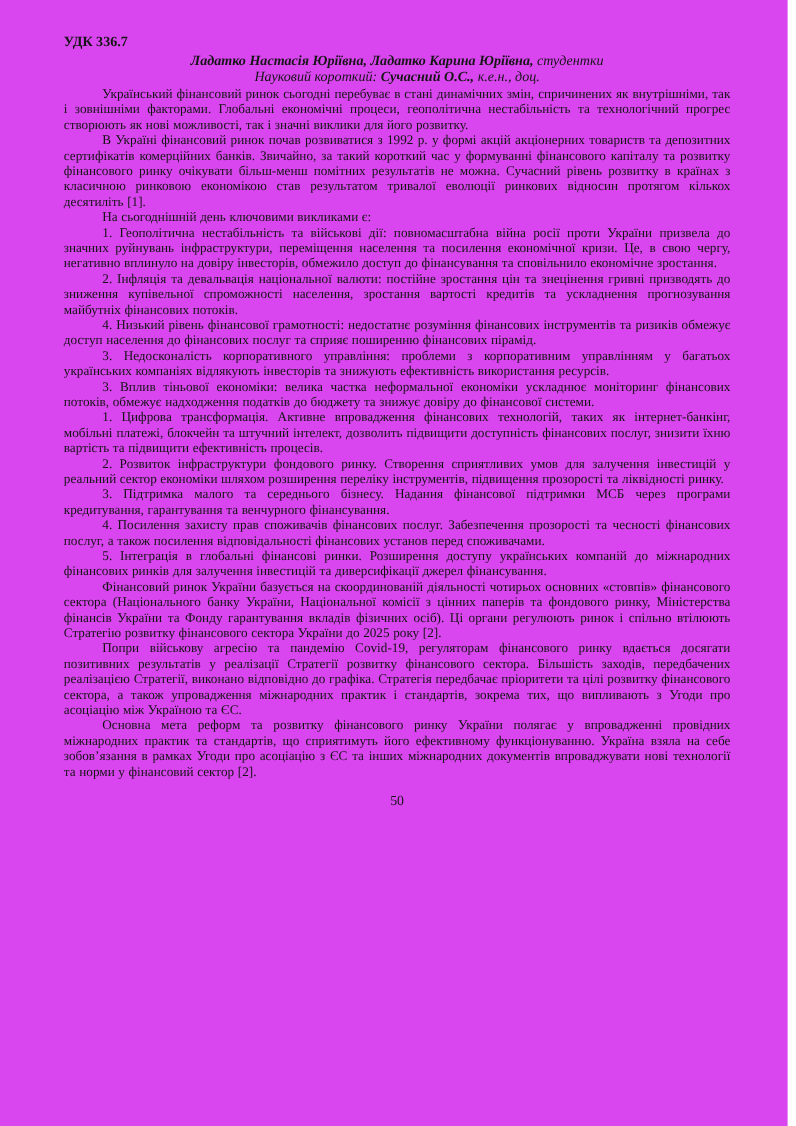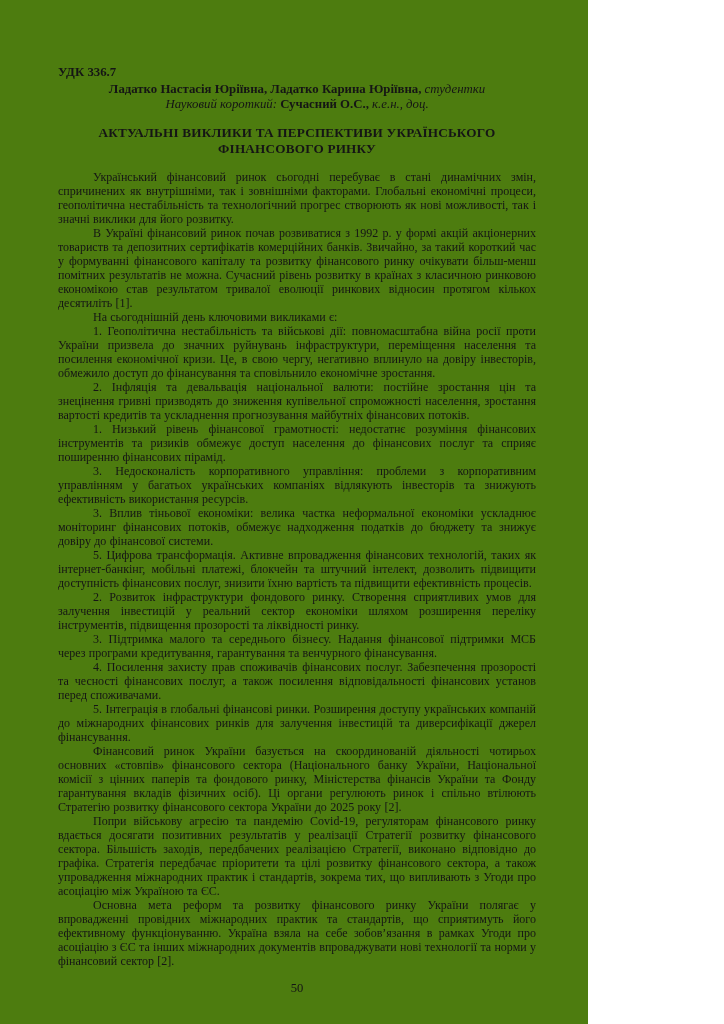--- a/index.html
+++ b/index.html
@@ -9,38 +9,39 @@
   }
   body {
     width: 724px;
     height: 1024px;
     overflow: hidden;
     font-family: "Liberation Serif", serif;
     color: #151515;
   }
   .page {
     box-sizing: border-box;
-    width: 588px;
+    width: 716px;
     height: 1024px;
-    padding: 65px 52px 0 58px;
-    background: #4d7c0f;
+    padding: 31px 52px 0 58px;
+    background: #d946ef;
   }
   .udc {
     font-weight: bold;
     font-size: 12.8px;
     line-height: 15px;
   }
   .byline {
     text-align: center;
     font-size: 12.8px;
     line-height: 15.2px;
     margin-top: 2px;
   }
   .bold-italic {
     font-weight: bold;
+    font-style: italic;
   }
   .italic {
     font-style: italic;
   }
   .title {
     text-align: center;
     font-weight: bold;
     font-size: 13.2px;
     line-height: 16px;
     letter-spacing: 0.2px;
@@ -68,32 +69,31 @@
 
   <div class="udc">УДК 336.7</div>
 
   <div class="byline">
     <div><span class="bold-italic">Ладатко Настасія Юріївна, Ладатко Карина Юріївна,</span><span class="italic"> студентки</span>
     </div>
     <div><span class="italic">Науковий короткий: </span><span class="bold-italic">Сучасний О.С.,</span><span class="italic"> к.е.н., доц.</span>
     </div>
   </div>
 
-  <div class="title">АКТУАЛЬНІ ВИКЛИКИ ТА ПЕРСПЕКТИВИ УКРАЇНСЬКОГО ФІНАНСОВОГО РИНКУ</div>
 
   <div class="body-text" id="body-text">
       <p class="para">Український фінансовий ринок сьогодні перебуває в стані динамічних змін, спричинених як внутрішніми, так і зовнішніми факторами. Глобальні економічні процеси, геополітична нестабільність та технологічний прогрес створюють як нові можливості, так і значні виклики для його розвитку.</p>
       <p class="para">В Україні фінансовий ринок почав розвиватися з 1992 р. у формі акцій акціонерних товариств та депозитних сертифікатів комерційних банків. Звичайно, за такий короткий час у формуванні фінансового капіталу та розвитку фінансового ринку очікувати більш-менш помітних результатів не можна. Сучасний рівень розвитку в країнах з класичною ринковою економікою став результатом тривалої еволюції ринкових відносин протягом кількох десятиліть [1].</p>
       <p class="para">На сьогоднішній день ключовими викликами є:</p>
       <p class="para">1. Геополітична нестабільність та військові дії: повномасштабна війна росії проти України призвела до значних руйнувань інфраструктури, переміщення населення та посилення економічної кризи. Це, в свою чергу, негативно вплинуло на довіру інвесторів, обмежило доступ до фінансування та сповільнило економічне зростання.</p>
       <p class="para">2. Інфляція та девальвація національної валюти: постійне зростання цін та знецінення гривні призводять до зниження купівельної спроможності населення, зростання вартості кредитів та ускладнення прогнозування майбутніх фінансових потоків.</p>
-      <p class="para">1. Низький рівень фінансової грамотності: недостатнє розуміння фінансових інструментів та ризиків обмежує доступ населення до фінансових послуг та сприяє поширенню фінансових пірамід.</p>
+      <p class="para">4. Низький рівень фінансової грамотності: недостатнє розуміння фінансових інструментів та ризиків обмежує доступ населення до фінансових послуг та сприяє поширенню фінансових пірамід.</p>
       <p class="para">3. Недосконалість корпоративного управління: проблеми з корпоративним управлінням у багатьох українських компаніях відлякують інвесторів та знижують ефективність використання ресурсів.</p>
       <p class="para">3. Вплив тіньової економіки: велика частка неформальної економіки ускладнює моніторинг фінансових потоків, обмежує надходження податків до бюджету та знижує довіру до фінансової системи.</p>
-      <p class="para">5. Цифрова трансформація. Активне впровадження фінансових технологій, таких як інтернет-банкінг, мобільні платежі, блокчейн та штучний інтелект, дозволить підвищити доступність фінансових послуг, знизити їхню вартість та підвищити ефективність процесів.</p>
+      <p class="para">1. Цифрова трансформація. Активне впровадження фінансових технологій, таких як інтернет-банкінг, мобільні платежі, блокчейн та штучний інтелект, дозволить підвищити доступність фінансових послуг, знизити їхню вартість та підвищити ефективність процесів.</p>
       <p class="para">2. Розвиток інфраструктури фондового ринку. Створення сприятливих умов для залучення інвестицій у реальний сектор економіки шляхом розширення переліку інструментів, підвищення прозорості та ліквідності ринку.</p>
       <p class="para">3. Підтримка малого та середнього бізнесу. Надання фінансової підтримки МСБ через програми кредитування, гарантування та венчурного фінансування.</p>
       <p class="para">4. Посилення захисту прав споживачів фінансових послуг. Забезпечення прозорості та чесності фінансових послуг, а також посилення відповідальності фінансових установ перед споживачами.</p>
       <p class="para">5. Інтеграція в глобальні фінансові ринки. Розширення доступу українських компаній до міжнародних фінансових ринків для залучення інвестицій та диверсифікації джерел фінансування.</p>
       <p class="para">Фінансовий ринок України базується на скоординованій діяльності чотирьох основних «стовпів» фінансового сектора (Національного банку України, Національної комісії з цінних паперів та фондового ринку, Міністерства фінансів України та Фонду гарантування вкладів фізичних осіб). Ці органи регулюють ринок і спільно втілюють Стратегію розвитку фінансового сектора України до 2025 року [2].</p>
       <p class="para">Попри військову агресію та пандемію Covid-19, регуляторам фінансового ринку вдається досягати позитивних результатів у реалізації Стратегії розвитку фінансового сектора. Більшість заходів, передбачених реалізацією Стратегії, виконано відповідно до графіка. Стратегія передбачає пріоритети та цілі розвитку фінансового сектора, а також упровадження міжнародних практик і стандартів, зокрема тих, що випливають з Угоди про асоціацію між Україною та ЄС.</p>
       <p class="para">Основна мета реформ та розвитку фінансового ринку України полягає у впровадженні провідних міжнародних практик та стандартів, що сприятимуть його ефективному функціонуванню. Україна взяла на себе зобов’язання в рамках Угоди про асоціацію з ЄС та інших міжнародних документів впроваджувати нові технології та норми у фінансовий сектор [2].</p>
     </div>
 
   <div class="page-number">50</div>

